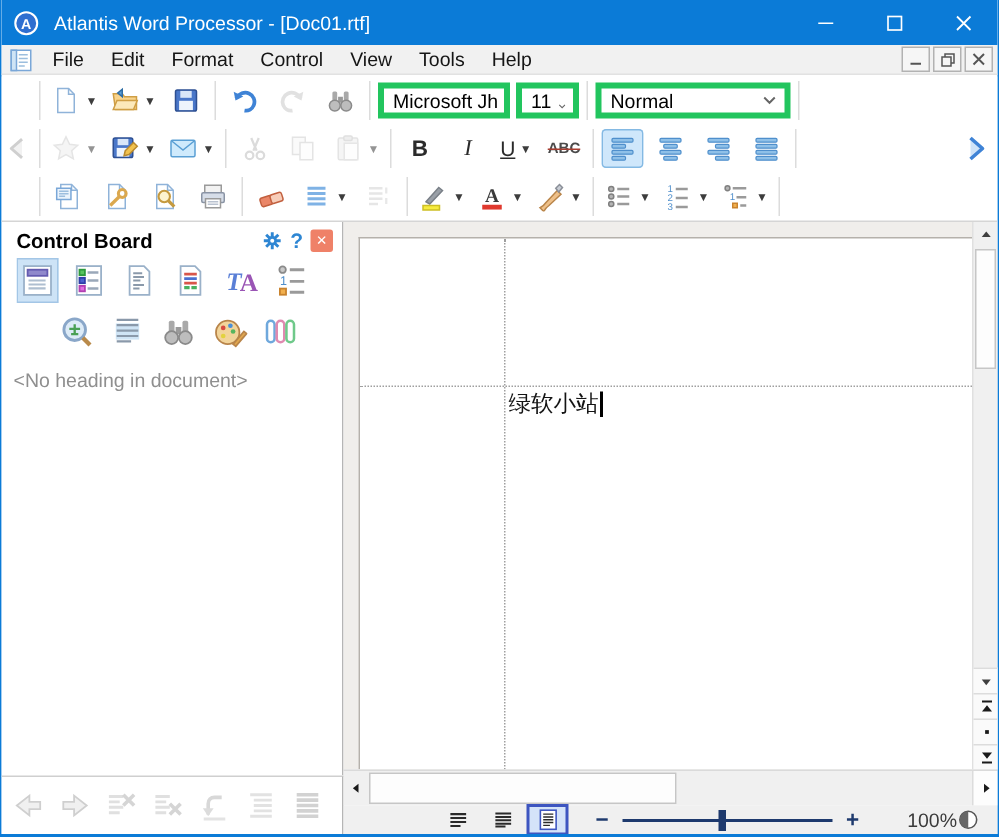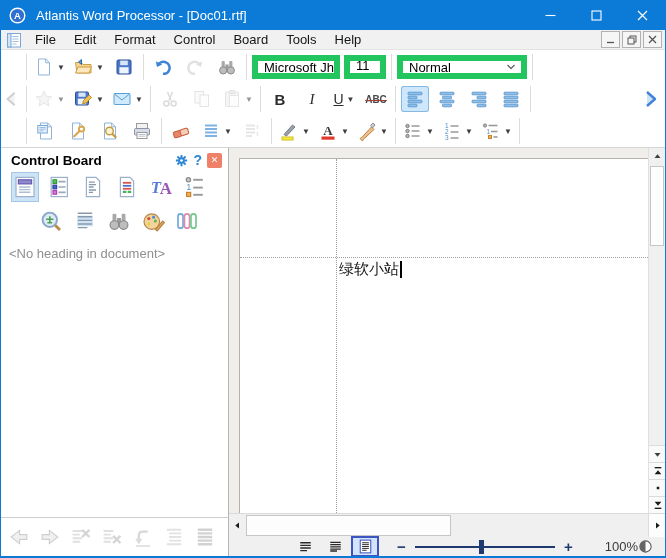--- a/index.html
+++ b/index.html
@@ -28,21 +28,21 @@
   .tb-btn{height:26px;min-width:28px;padding:0 2px;margin:0 2px;display:flex;align-items:center;justify-content:center;border-radius:3px;flex:none;}
   .tb-btn .icon{width:20px;height:20px;display:block;}
   .tb-btn.disabled{filter:grayscale(1) opacity(55%);}
   .tb-btn.active{background:#cfe7fb;box-shadow:0 0 0 1px #84b9e3 inset;}
   .caret{font-size:8px;color:#3d3d3d;margin-left:3px;width:8px;}
   .glyph{font-size:15px;color:#2b2b2b;}
   .g-b{font-weight:bold;}
   .g-i{font-style:italic;font-family:"Liberation Serif",serif;}
   .g-u{text-decoration:underline;font-size:14px;}
   .g-s{font-size:10px;font-weight:bold;color:#4a4a4a;text-decoration:line-through;text-decoration-color:#a83c30;}
-  .combo{height:24px;border:6px solid #22c55e;background:#fff;display:flex;align-items:center;justify-content:space-between;padding:0 5px 0 6px;font-size:13px;margin:0 2px;flex:none;gap:4px;white-space:nowrap;overflow:hidden;}
+  .combo{height:24px;border:4px solid #22c55e;background:#fff;display:flex;align-items:center;justify-content:space-between;padding:0 5px 0 6px;font-size:13px;margin:0 2px;flex:none;gap:4px;white-space:nowrap;overflow:hidden;}
   .chev-right-wrap{position:absolute;right:4px;top:38px;width:20px;height:20px;}
   
   .cb-panel{position:absolute;top:148px;left:0;width:228px;height:369px;background:#fff;border-right:1px solid #b5b5b5;}
   .cb-header{position:absolute;top:3px;left:10px;right:6px;height:18px;display:flex;align-items:center;}
   .cb-title{font-weight:bold;font-size:13.5px;flex:1;color:#000;}
   .cb-gear{width:15px;height:15px;margin-right:4px;}
   .cb-q{color:#2e86d3;font-weight:bold;font-size:14px;margin-right:5px;}
   .cb-x{width:15px;height:15px;background:#ef8168;border-radius:2px;color:#fff;font-size:9px;font-weight:bold;display:flex;align-items:center;justify-content:center;}
   .cb-row{position:absolute;display:flex;align-items:center;gap:6px;}
   .cb-row.r1{top:24px;left:10px;}
@@ -120,21 +120,21 @@
   </div>
 
   <div class="menubar">
     <span class="menu-doc-icon">
       <svg viewBox="0 0 16 16" width="16" height="16">
           <rect x="1.5" y="1.5" width="13" height="13.5" fill="#fff" stroke="#7aa7d8"></rect>
           <rect x="1.5" y="1.5" width="3.5" height="13.5" fill="#cfe4f5" stroke="#7aa7d8"></rect>
           <path d="M6.5 4.5h6M6.5 7h6M6.5 9.5h6M6.5 12h4" stroke="#9cbede"></path>
         </svg>
     </span>
-    <div class="grp"><span class="menu-item">File</span><span class="menu-item">Edit</span><span class="menu-item">Format</span><span class="menu-item">Control</span><span class="menu-item">Board</span><span class="menu-item">Tools</span><span class="menu-item">Help</span></div>
+    <div class="grp"><span class="menu-item">File</span><span class="menu-item">Edit</span><span class="menu-item">Format</span><span class="menu-item">Control</span><span class="menu-item">View</span><span class="menu-item">Tools</span><span class="menu-item">Help</span></div>
     <div class="mdi-btns">
       <div class="mdi-btn">
           <svg width="9" height="9" viewBox="0 0 9 9">
             <path d="M1 7.5h7" stroke="#555" stroke-width="1.3"></path>
           </svg>
         </div>
       <div class="mdi-btn">
           <svg width="10" height="10" viewBox="0 0 10 10">
             <rect x="3" y="1" width="6" height="6" fill="none" stroke="#555"></rect>
             <rect x="1" y="3" width="6" height="6" fill="#f6f6f6" stroke="#555"></rect>

